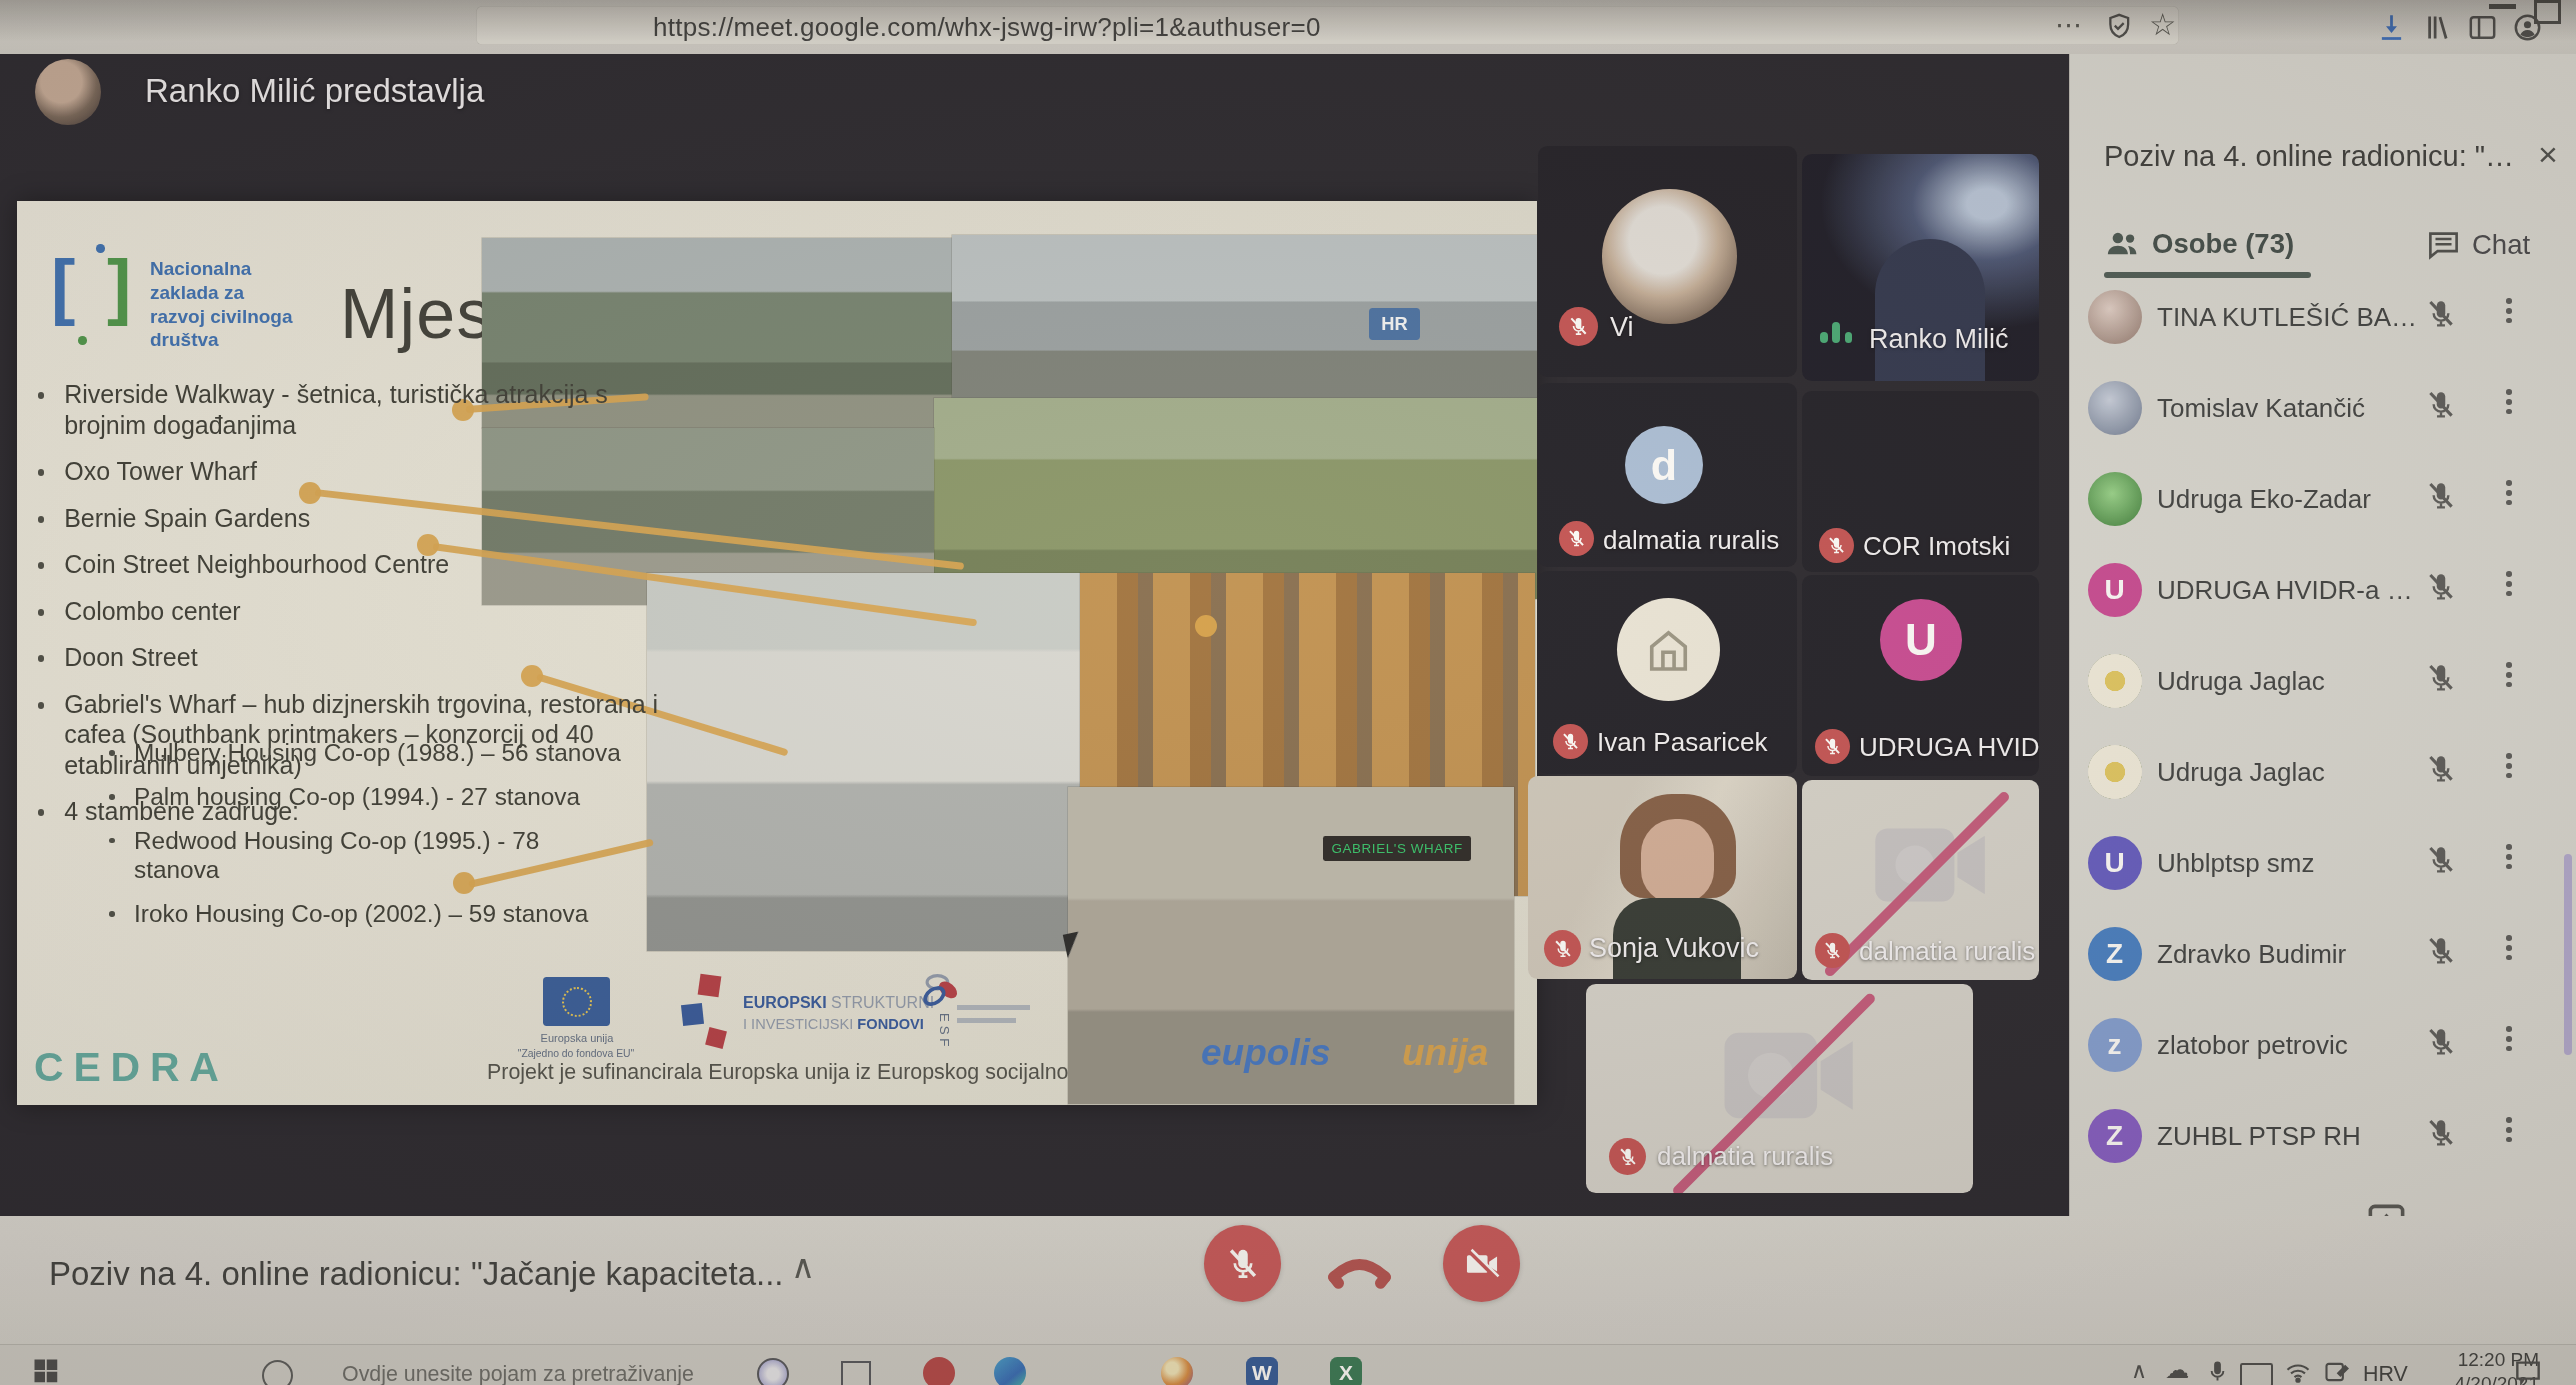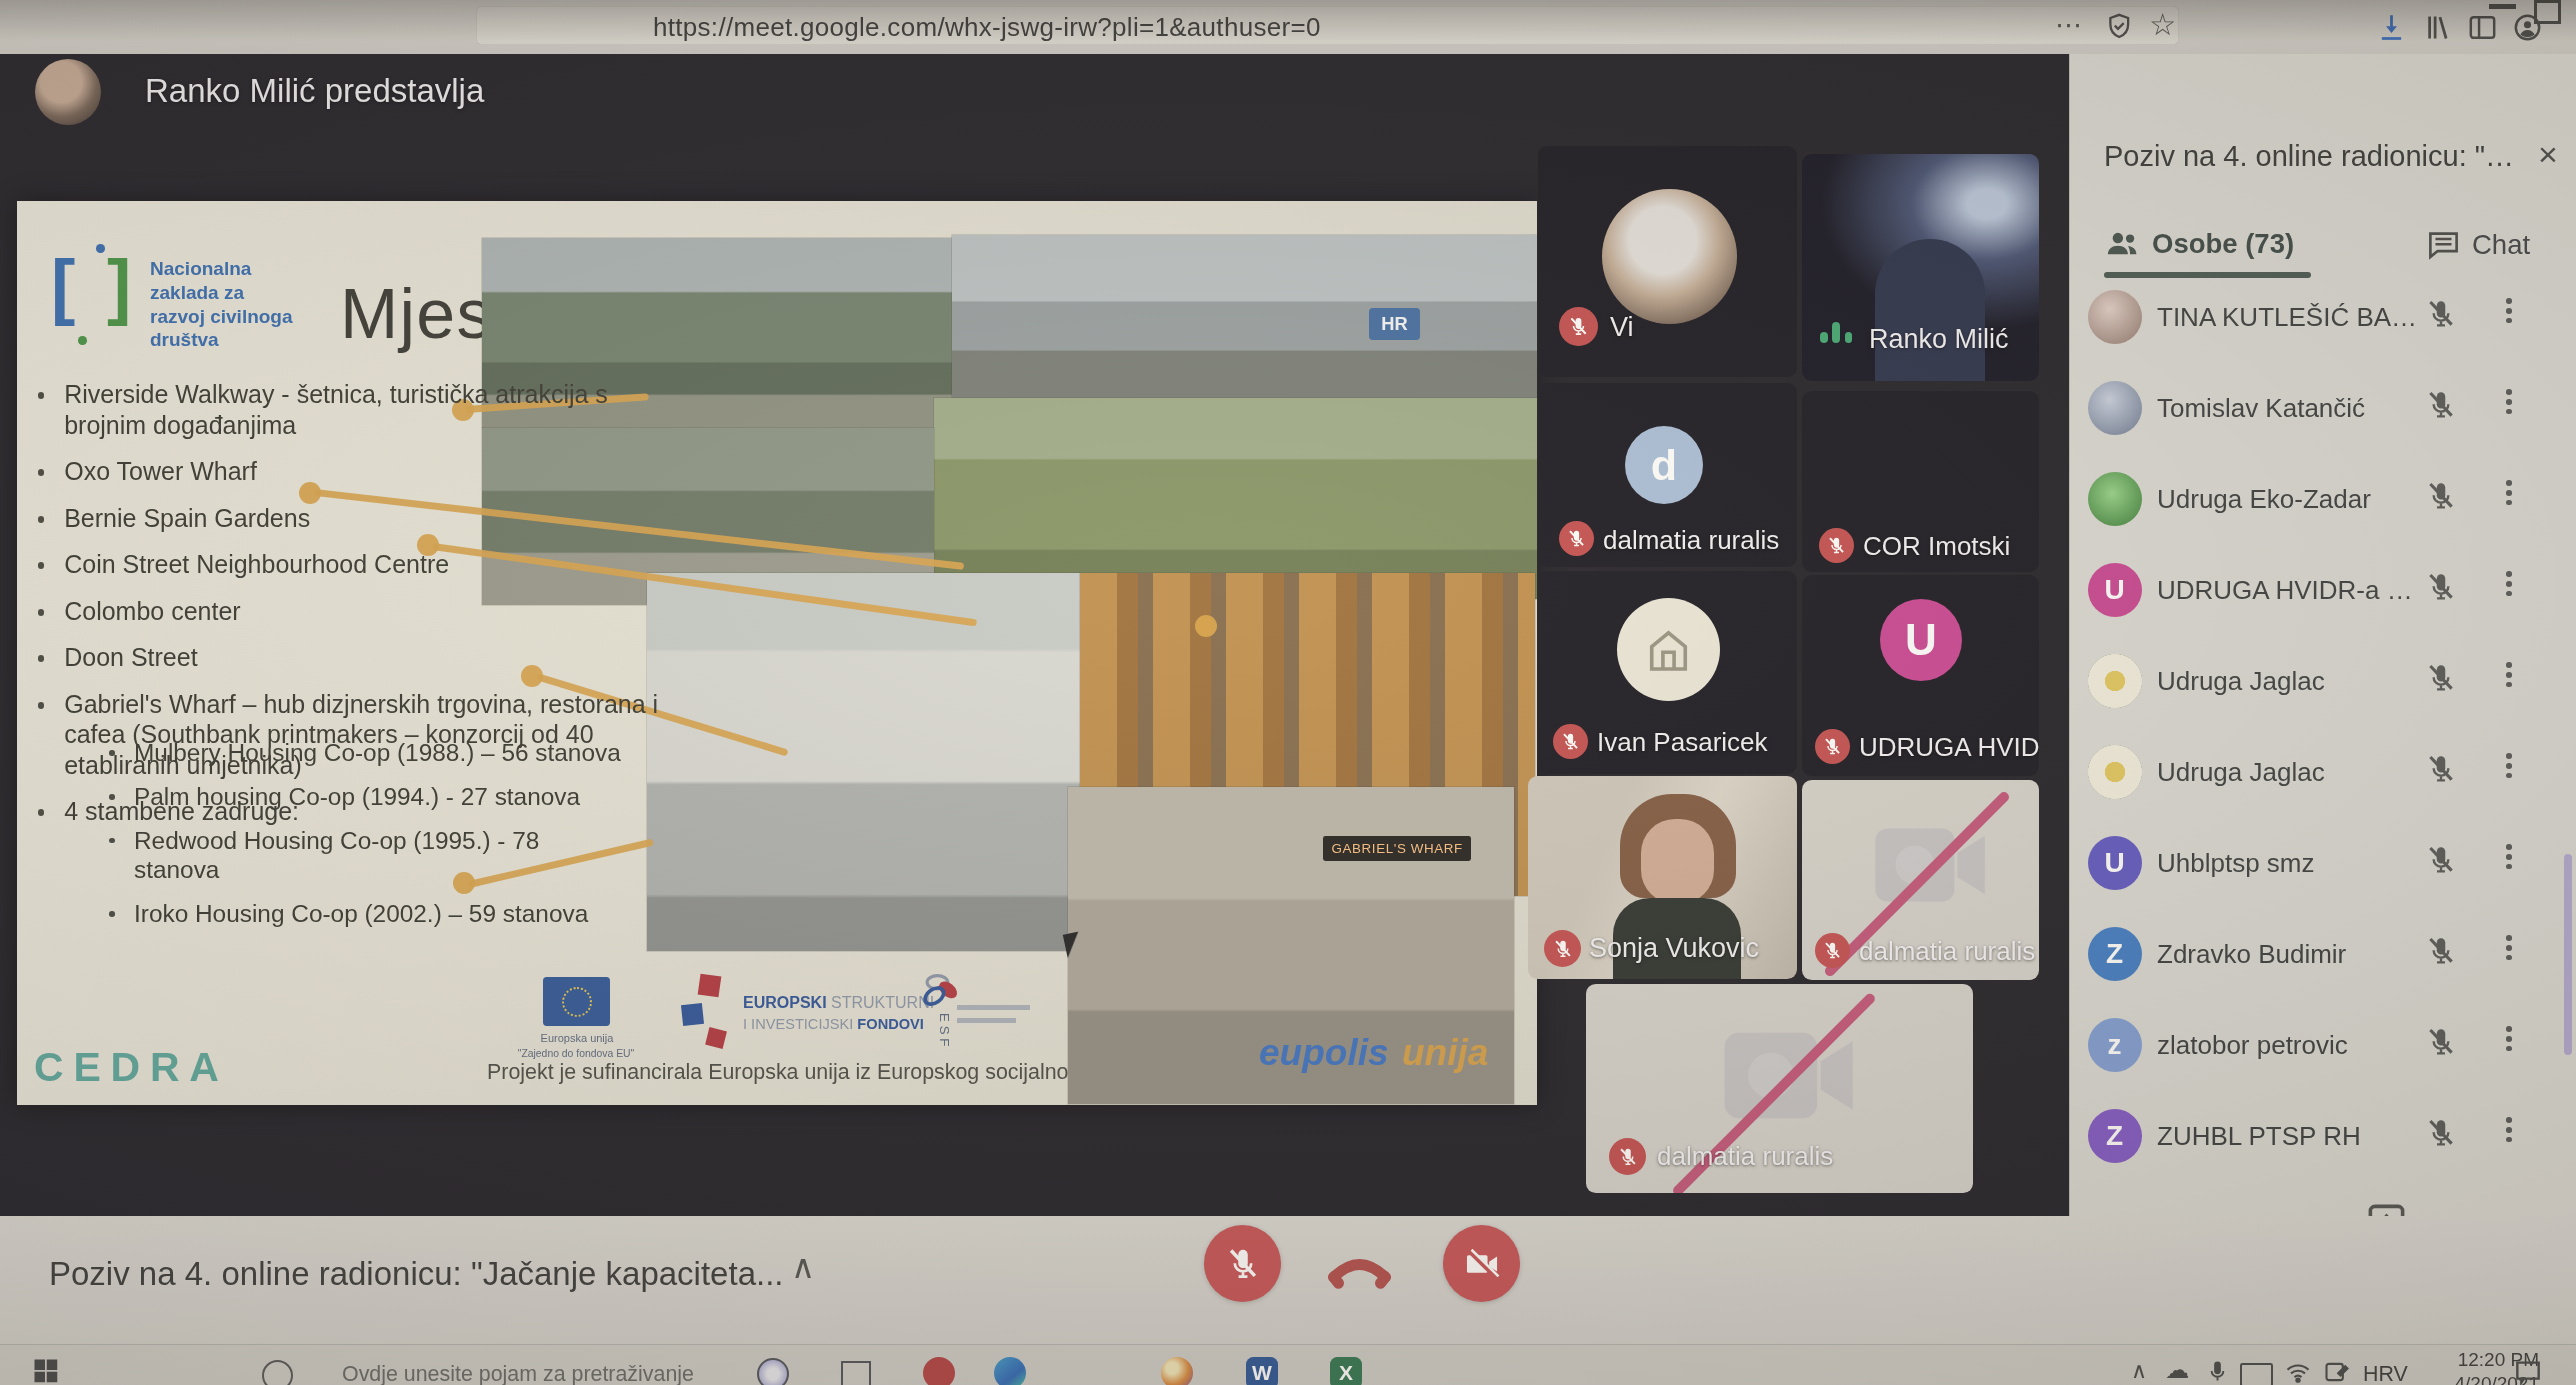--- a/index.html
+++ b/index.html
@@ -121,22 +121,22 @@
     <div class="ab slide-title" style="left:323px;top:73px;">Mjesta</div>
 
     <div class="ab photo" style="left:465px;top:37px;width:470px;height:190px;background:linear-gradient(180deg,#aab4b6 0 28%,#72836c 29% 65%,#5d6b55 66% 82%,#8d917f 83%);"></div>
     <div class="ab photo" style="left:935px;top:34px;width:585px;height:164px;background:linear-gradient(180deg,#b9c3c6 0 40%,#98a1a4 41% 70%,#7b8077 71%);"></div>
     <div class="ab" style="left:1352px;top:107px;width:51px;height:32px;background:#3f6fae;color:#f2f4f8;font-size:18.3px;font-weight:bold;text-align:center;line-height:32px;border-radius:3.7px;">HR</div>
     <div class="ab photo" style="left:917px;top:197px;width:603px;height:201px;background:linear-gradient(180deg,#9fae86 0 30%,#86975e 31% 75%,#6f7f4e 76%);"></div>
     <div class="ab photo" style="left:465px;top:227px;width:452px;height:177px;background:linear-gradient(180deg,#8b9784 0 35%,#6d7a64 36% 70%,#9a9a8c 71%);"></div>
     <div class="ab photo" style="left:630px;top:372px;width:433px;height:378px;background:linear-gradient(180deg,#c7ccc9 0 20%,#d8d9d4 21% 55%,#aeb2b0 56% 85%,#8e9290 86%);"></div>
     <div class="ab photo" style="left:1063px;top:372px;width:455px;height:323px;background:repeating-linear-gradient(90deg,#c98f3f 0 37px,#a86f2e 37px 58px,#8a6b45 58px 73px);"></div>
     <div class="ab photo" style="left:1051px;top:586px;width:446px;height:317px;background:linear-gradient(180deg,#b8b3a5 0 35%,#a8a193 36% 70%,#8f897c 71%);z-index:3;"></div>
-    <div class="ab" style="left:1306px;top:635px;z-index:4;background:#2e2a26;color:#fdba74;font-size:13.4px;padding:4.9px 8.5px;border-radius:2.4px;letter-spacing:0.6px;">GABRIEL'S WHARF</div>
-    <span class="ab wm1" style="left:1242px;top:831px;z-index:5;">eupolis</span>
+    <div class="ab" style="left:1306px;top:635px;z-index:4;background:#2e2a26;color:#22c55e;font-size:13.4px;padding:4.9px 8.5px;border-radius:2.4px;letter-spacing:0.6px;">GABRIEL'S WHARF</div>
+    <span class="ab wm1" style="left:1184px;top:831px;z-index:5;">eupolis</span>
     <span class="ab wm2" style="left:1385px;top:831px;z-index:5;">unija</span>
 
     <div class="ab pin" style="left:435px;top:198px;"></div>
     <div class="ab lin" style="left:449px;top:205px;width:183px;transform:rotate(-4deg);"></div>
     <div class="ab pin" style="left:282px;top:281px;"></div>
     <div class="ab lin" style="left:298px;top:288px;width:653px;transform:rotate(6.5deg);"></div>
     <div class="ab pin" style="left:400px;top:333px;"></div>
     <div class="ab lin" style="left:416px;top:342px;width:549px;transform:rotate(8deg);"></div>
     <div class="ab pin" style="left:504px;top:464px;"></div>
     <div class="ab lin" style="left:520px;top:472px;width:262px;transform:rotate(17deg);"></div>

